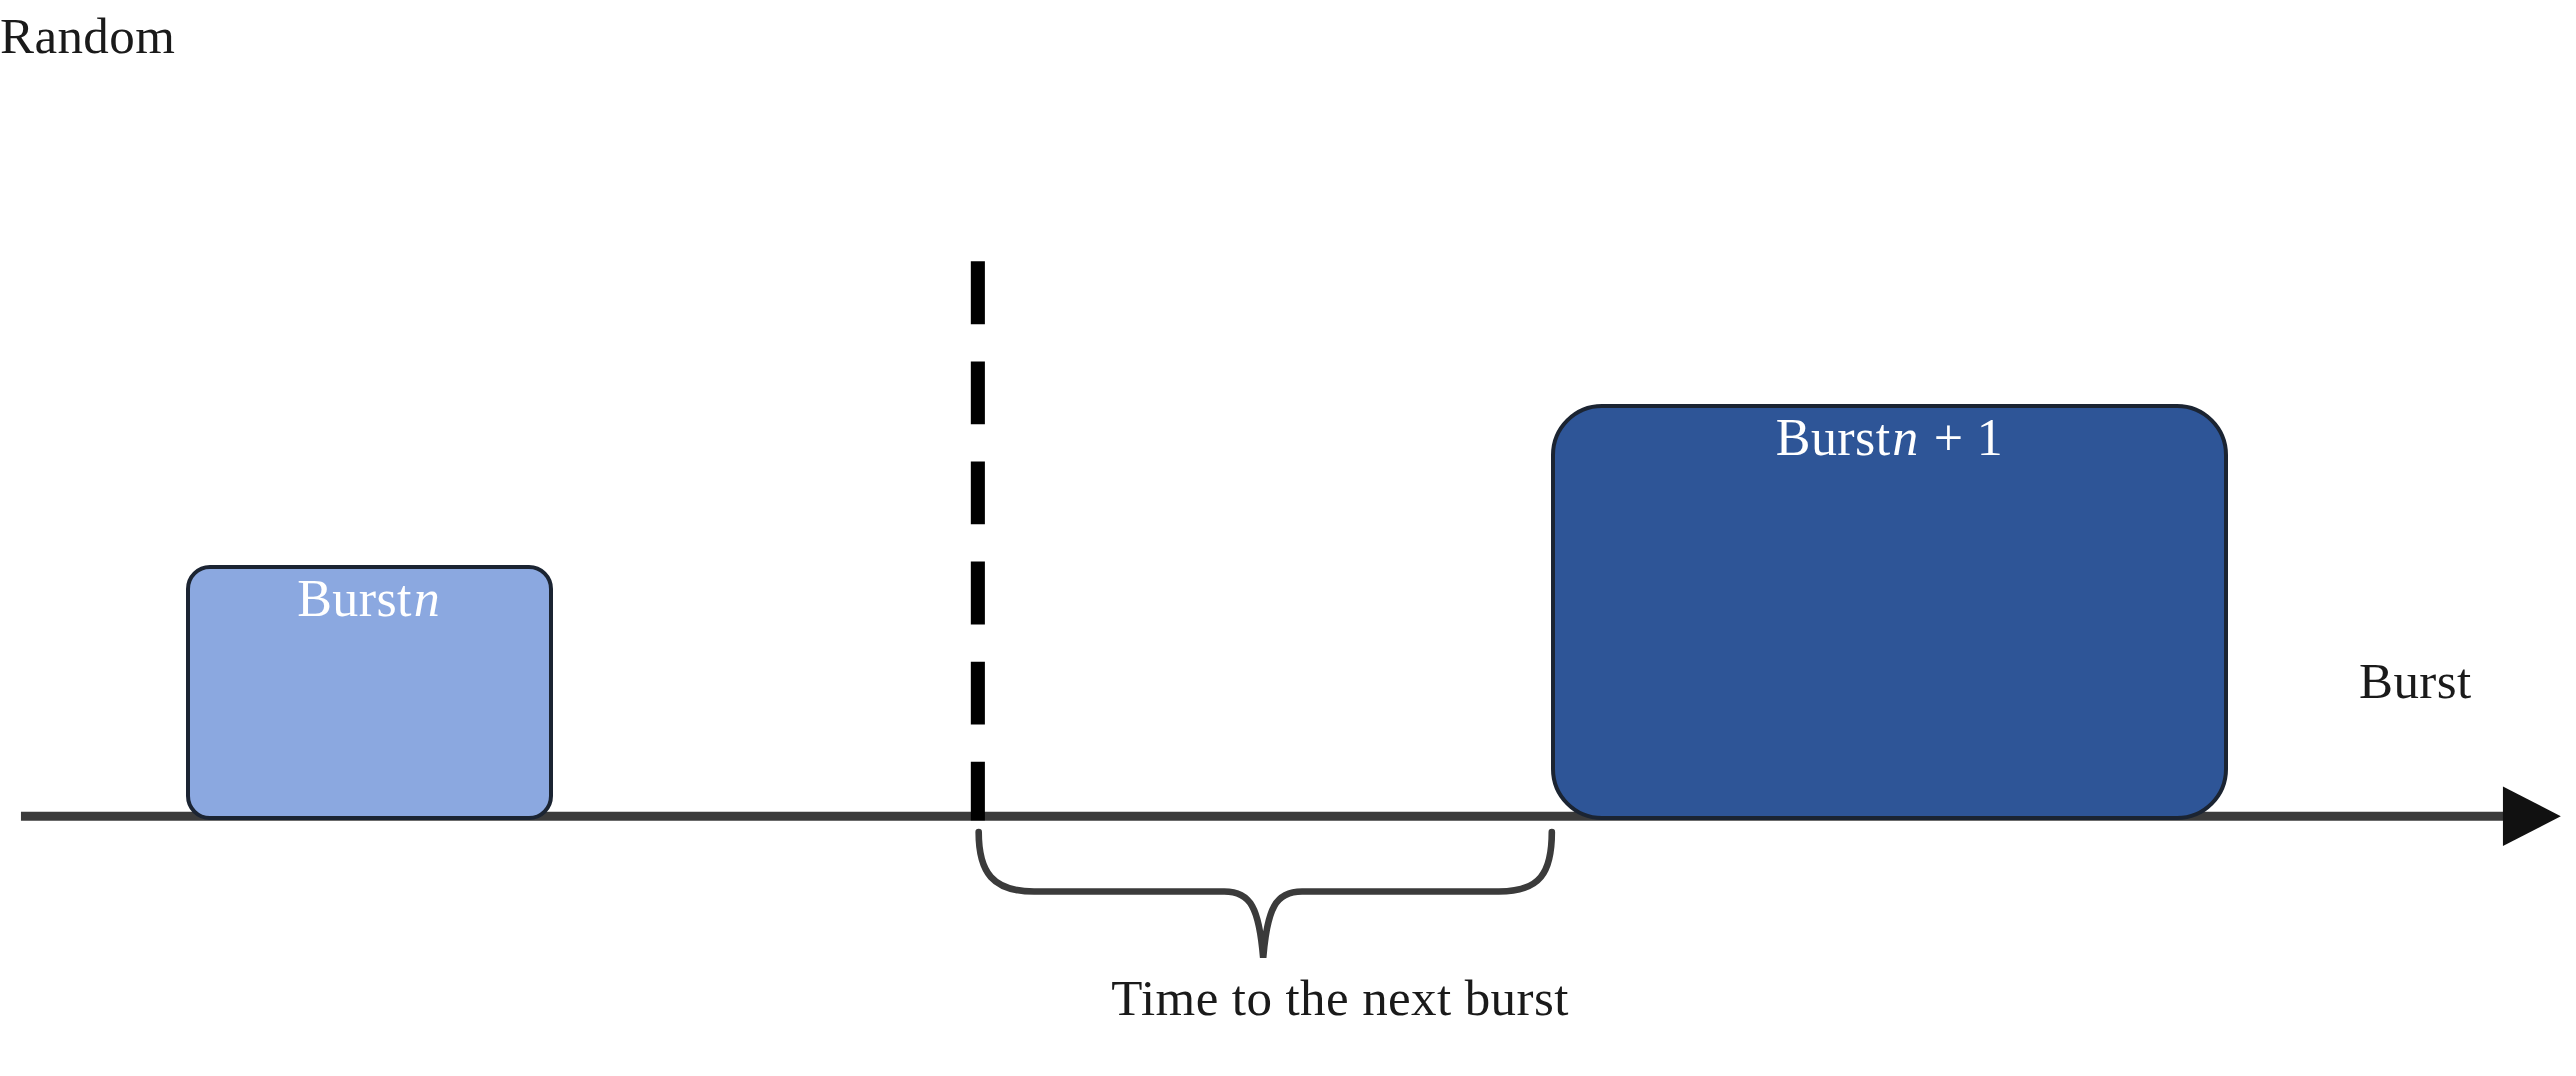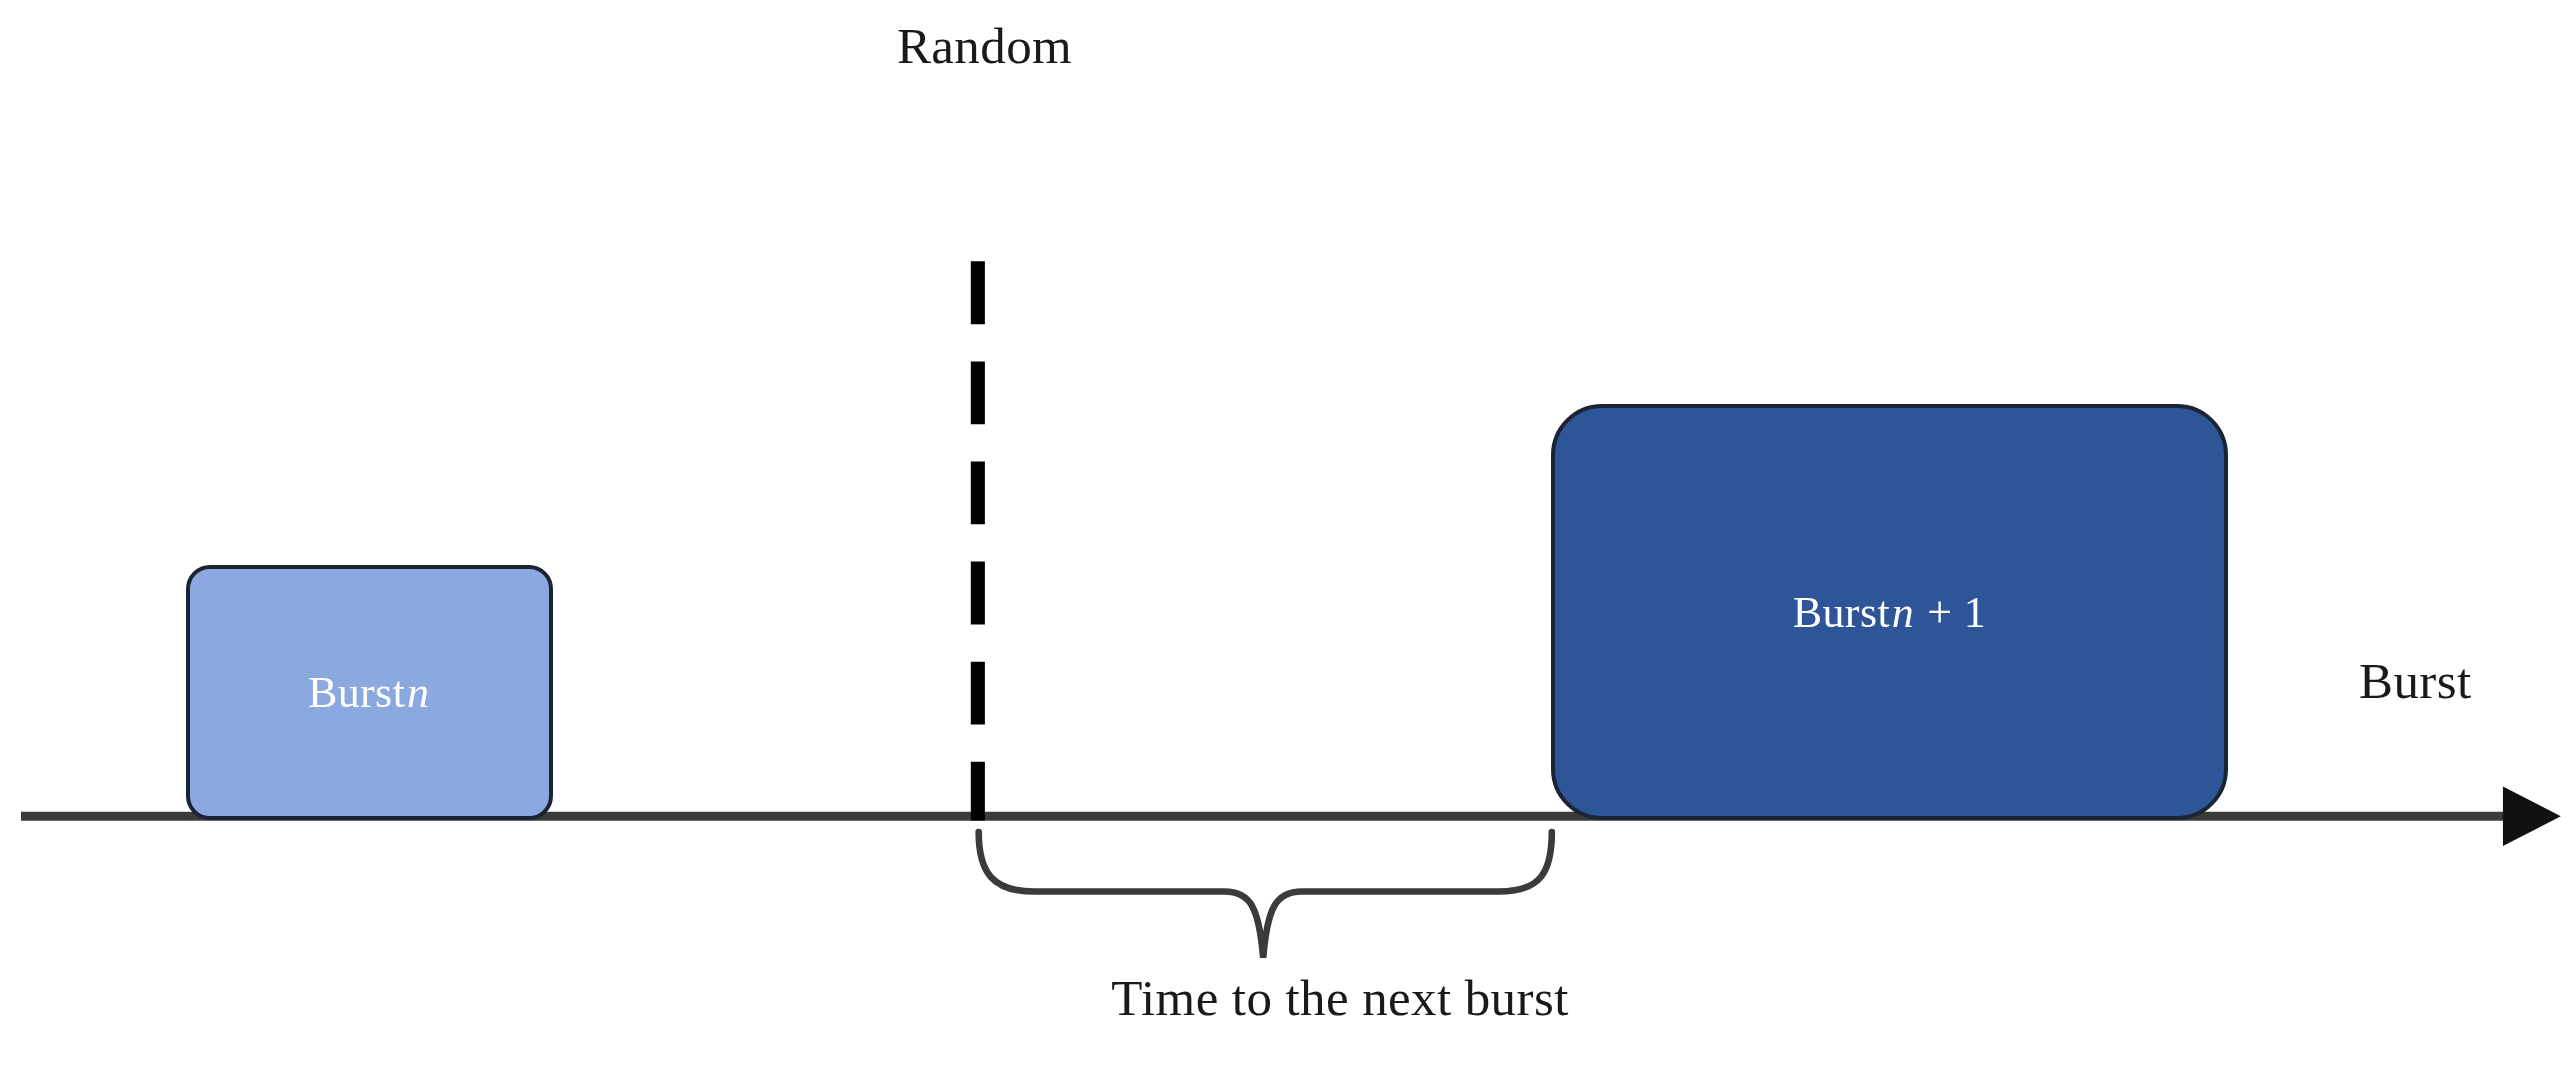--- a/index.html
+++ b/index.html
@@ -19,23 +19,23 @@
   
   .label {
     position: absolute;
     color: #1a1a1a;
     white-space: nowrap;
     line-height: 1.05;
   }
 
   #random-instance-label {
     left: 0;
-    top: 15px;
+    top: 5px;
     width: 1969px;
-    text-align: center;
+    text-align: left;
     font-size: 51px;
     letter-spacing: 0.4px;
   }
   #random-instance-label .line {
     display: block;
     padding: 5px 0;
   }
 
   #time-axis-label {
     left: 2359px;
@@ -61,24 +61,24 @@
     width: 2576px;
     height: 1076px;
   }
 
   
   .burst-box {
     position: absolute;
     box-sizing: border-box;
     border: 4.1px solid #1b2432;
     display: flex;
-    align-items: center;
+    align-items: flex-start;
     justify-content: center;
     color: #ffffff;
-    font-size: 44px;
+    font-size: 52px;
     letter-spacing: 0.4px;
   }
   .burst-box .em { font-style: italic; padding: 0 1.7px; }
 
   #burst-n-box {
     left: 186px;
     top: 565px;
     width: 367px;
     height: 255px;
     background: #8BA8E0;

